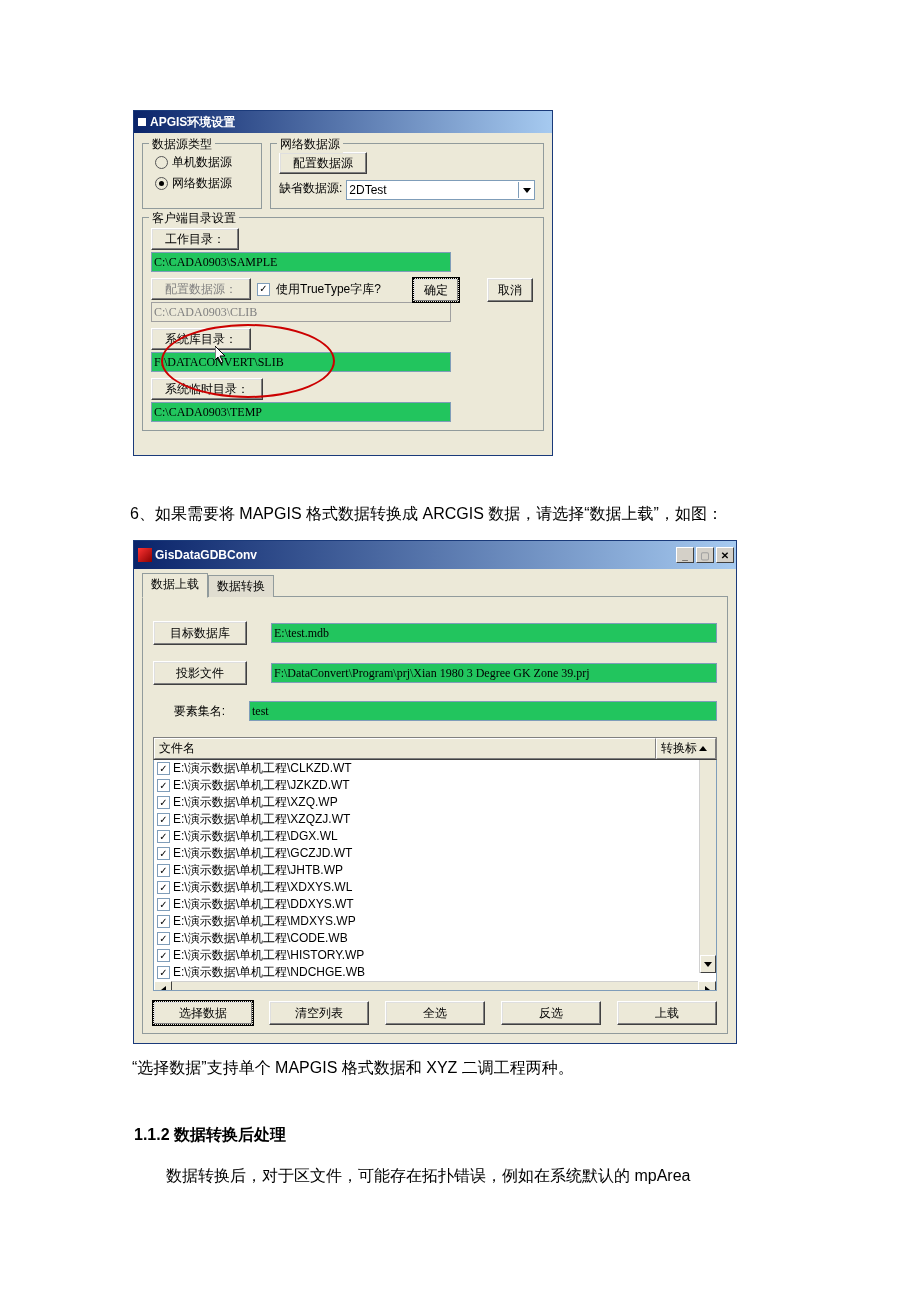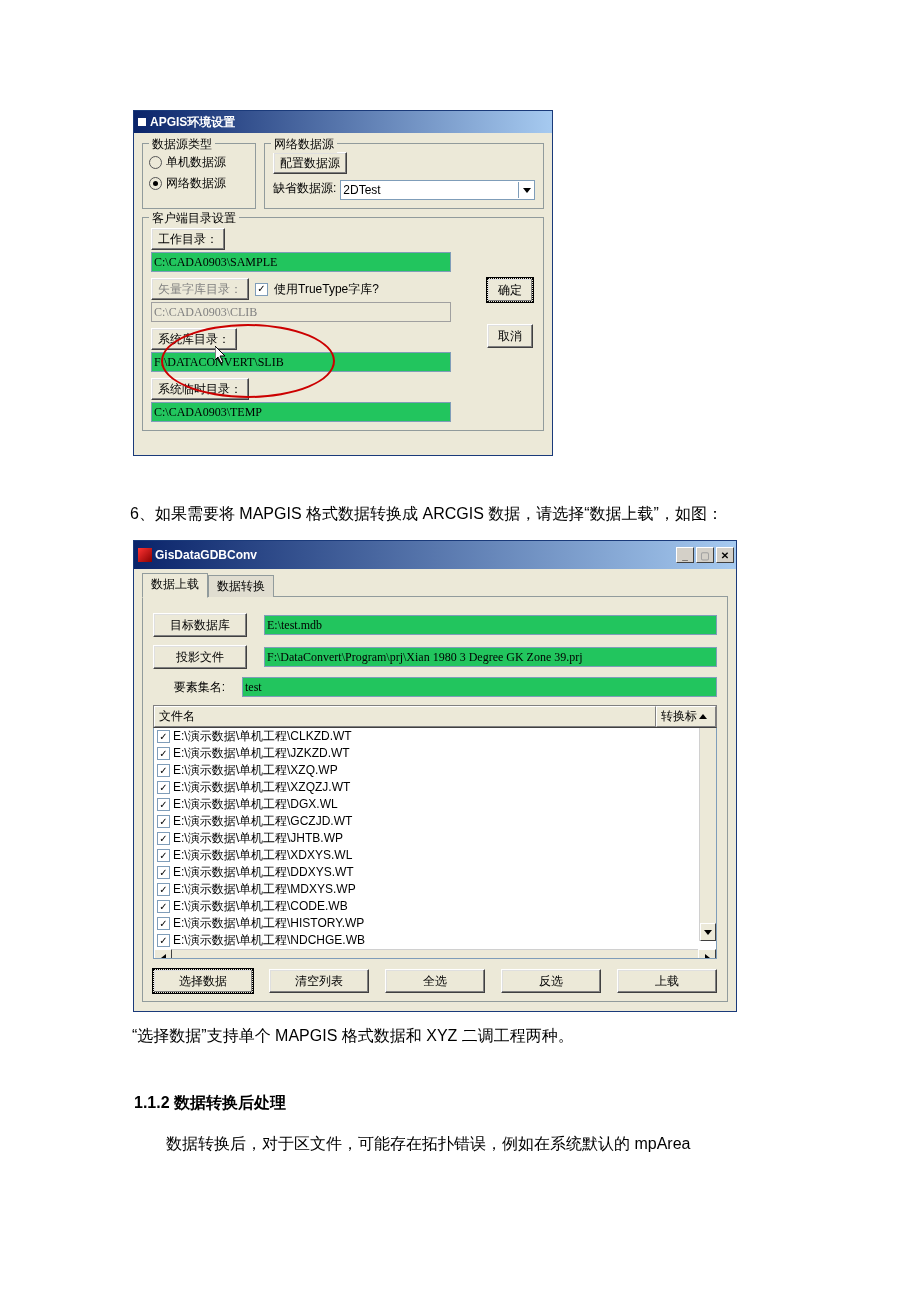--- a/index.html
+++ b/index.html
@@ -7,54 +7,54 @@
 .mfont{font-family:"MS Sans Serif","SimSun",sans-serif}
 
 .dlg1{width:418px;margin-left:133px;border:1px solid #1a3a7a;background:#ece9d8}
 .dlg1 .tb{height:22px;background:linear-gradient(to right,#0a246a,#a6caf0);color:#fff;display:flex;align-items:center;padding:0 4px;font-weight:bold}
 .dlg1 .tb .sq{width:8px;height:8px;background:#fff;margin-right:4px}
 .dlg1 .body{padding:4px 8px 24px 8px}
 .gbox{border:1px solid #919b9c;position:relative;padding:8px;margin-top:6px}
 .gbox .glegend{position:absolute;top:-8px;left:6px;background:#ece9d8;padding:0 3px;color:#000}
 .row1{display:flex;gap:8px}
 .row1 .gbox{flex:none}
-.gbox.ds{width:100px;padding:6px 6px 6px 6px}
+.gbox.ds{width:100px;padding:6px 6px 6px 12px}
 .gbox.net{flex:1}
 .rlabel{display:flex;align-items:center;gap:4px;margin:4px 0;font-size:12px}
 .radio{width:11px;height:11px;border:1px solid #555;border-radius:50%;display:inline-flex;align-items:center;justify-content:center}
 .radio.sel:after{content:"";width:5px;height:5px;background:#000;border-radius:50%}
 .btn{background:#ece9d8;border:1px solid #404040;border-top-color:#fff;border-left-color:#fff;box-shadow:inset -1px -1px 0 #808080,inset 1px 1px 0 #dfdfdf;padding:1px 10px;font-size:12px;height:20px;display:inline-flex;align-items:center;justify-content:center}
-.btn.sm{padding:0 6px}
+.btn.sm{padding:0 13px}
 .btn.def{border:1px dotted #000;outline:1px solid #000}
 .txt{background:#22c55e;border:1px solid #7f9db9;height:18px;padding:0 2px;font-size:12px;display:flex;align-items:center;font-family:"MS Sans Serif","SimSun"}
 .txt.dis{color:#808080;background:#ece9d8;border-color:#a0a0a0}
 .drop{background:#fff;border:1px solid #7f9db9;height:18px;display:flex;align-items:center;justify-content:space-between;padding-left:2px}
 .dropbtn{width:15px;height:16px;border-left:1px solid #7f9db9;display:flex;align-items:center;justify-content:center}
 .tri{width:0;height:0;border-left:4px solid transparent;border-right:4px solid transparent;border-top:5px solid #000}
 .cb{width:11px;height:11px;border:1px solid #7f9db9;background:#fff;display:inline-flex;align-items:center;justify-content:center}
 .cb.chk:after{content:"✓";font-size:10px;line-height:1}
 .cdir{position:relative}
-.cdir .okcol{position:absolute;right:10px;top:60px;display:flex;flex-direction:column;gap:22px}
+.cdir .okcol{position:absolute;right:10px;top:60px;display:flex;gap:28px}
 .circle{position:absolute;border:2px solid #c00;border-radius:50%;width:170px;height:70px;left:18px;top:106px;pointer-events:none}
 .cursor{position:absolute;left:72px;top:128px;pointer-events:none}
 
 .para{margin:42px 0 10px 130px;font-size:16px;line-height:2;max-width:670px}
 .list6{text-indent:-1.6em;padding-left:1.6em}
 
 .dlg2{width:602px;margin-left:133px;border:1px solid #1a3a7a;background:#ece9d8}
 .dlg2 .tb{height:28px;background:linear-gradient(to right,#0a246a,#a6caf0);color:#fff;display:flex;align-items:center;justify-content:space-between;padding:0 2px 0 4px;font-weight:bold}
 .tb .wbtns{display:flex;gap:2px}
 .wbtn{width:16px;height:14px;background:#d4d0c8;border:1px solid #fff;border-bottom-color:#404040;border-right-color:#404040;display:flex;align-items:center;justify-content:center;color:#000;font-size:10px;font-weight:bold}
 .wbtn.dis{color:#a0a0a0}
 .tabbar{display:flex;margin:4px 0 0 8px;position:relative;z-index:2}
 .tab{background:#ece9d8;border:1px solid #919b9c;border-bottom:none;padding:2px 8px;font-size:12px;position:relative}
 .tab.active{border-bottom:1px solid #ece9d8;margin-bottom:-1px;z-index:3}
 .tab.inactive{background:#e0ddd0;margin-top:2px}
 .tabpane{margin:0 8px 8px 8px;border:1px solid #919b9c;padding:8px 10px;position:relative;top:-1px}
-.frow{display:flex;align-items:center;gap:17px;margin:8px 0}
+.frow{display:flex;align-items:center;gap:24px;margin:16px 0}
 .frow .btn{width:72px;justify-content:center}
 .frow .txt{flex:1}
 .lbl{width:72px;text-align:right}
 .listhdr{display:flex;background:#ece9d8;border:1px solid #808080;border-bottom-color:#404040}
 .listhdr .col{border:1px solid #fff;border-right-color:#808080;border-bottom-color:#808080;padding:1px 4px;font-size:12px}
 .listhdr .fn{flex:1}
 .listhdr .flag{width:50px;display:flex;align-items:center;gap:2px}
 .sortarr{width:0;height:0;border-left:4px solid transparent;border-right:4px solid transparent;border-bottom:5px solid #000}
 .filelist{background:#fff;border:1px solid #7f9db9;border-top:none;max-height:230px;overflow:hidden;position:relative}
 .fi{display:flex;align-items:center;gap:3px;padding:0 3px;font-size:12px;height:17px}
@@ -109,21 +109,21 @@
         </div>
       </div>
       <div class="gbox cdir" style="margin-top:8px">
         <span class="glegend">客户端目录设置</span>
         <div style="width:300px">
           <div style="margin:2px 0"><span class="btn sm">工作目录：</span></div>
           <div class="txt">
               <span>C:\CADA0903\SAMPLE</span>
             </div>
           <div style="display:flex;align-items:center;gap:6px;margin:6px 0 2px 0">
-            <span class="btn sm" style="color:#808080">矢量字库目录：</span>
+            <span class="btn sm" style="color:#808080">配置数据源：</span>
             <span class="cb chk"></span>
             <span>使用TrueType字库?</span>
           </div>
           <div class="txt dis">
               <span>C:\CADA0903\CLIB</span>
             </div>
           <div style="margin:6px 0 2px 0"><span class="btn sm">系统库目录：</span></div>
           <div class="txt">
               <span>F:\DATACONVERT\SLIB</span>
             </div>

